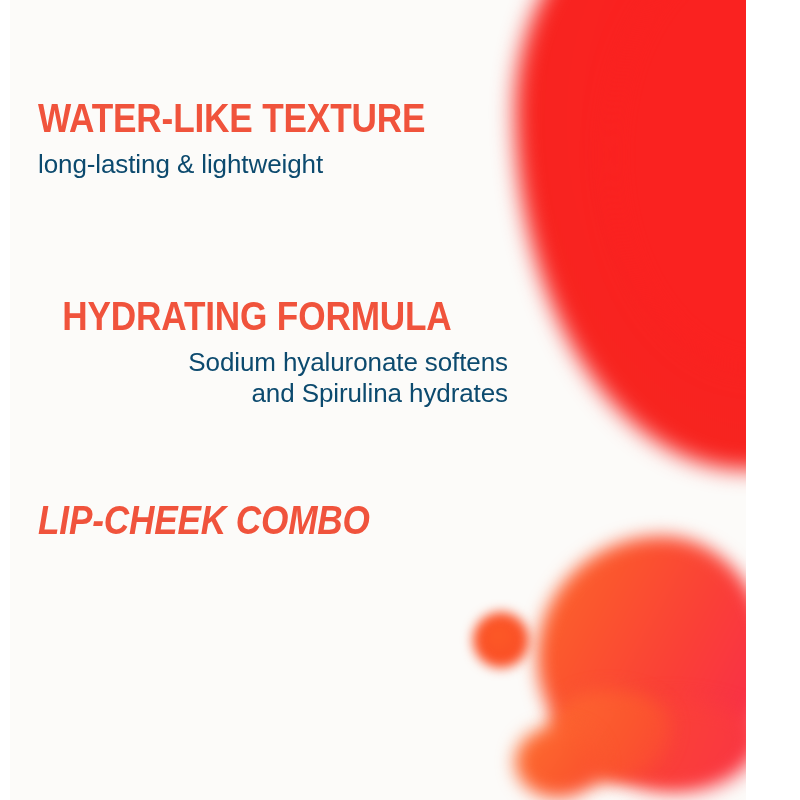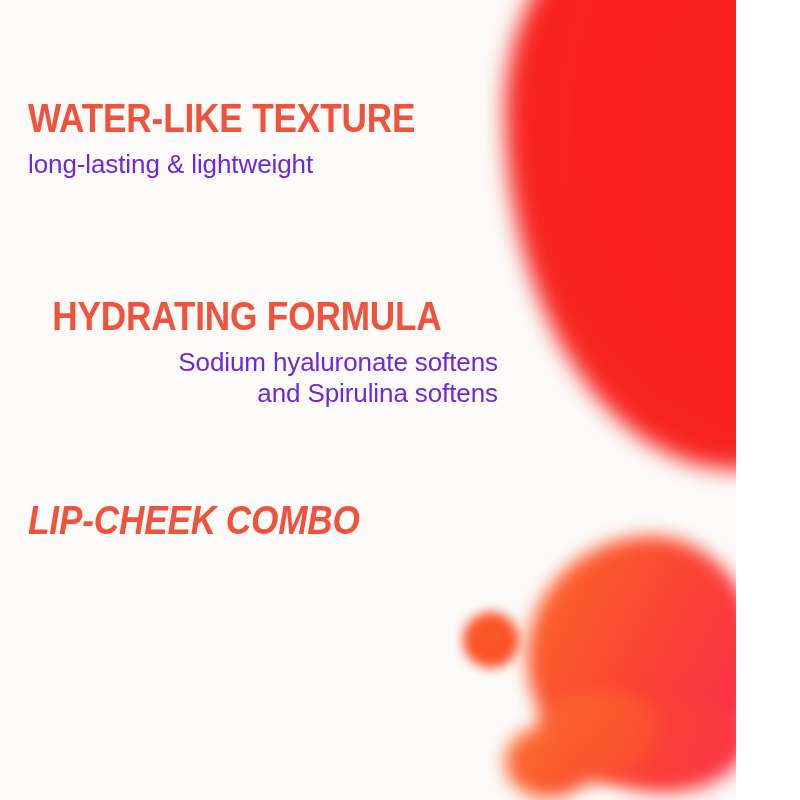--- a/index.html
+++ b/index.html
@@ -11,20 +11,21 @@
     height: 800px;
     overflow: hidden;
     font-family: "Liberation Sans", sans-serif;
   }
   .canvas {
     position: relative;
     width: 736px;
     height: 800px;
     background: #fcfbf9;
     overflow: hidden;
+    margin-left: 10px;
   }
 
   
   .blob-layer {
     position: absolute;
     inset: 0;
     z-index: 1;
     pointer-events: none;
   }
 
@@ -129,21 +130,21 @@
     font-size: 40px;
     font-weight: 700;
     line-height: 1.04;
     letter-spacing: -0.2px;
     transform: scaleX(0.88);
     transform-origin: left center;
     white-space: nowrap;
   }
   .feature-subtitle {
     margin: 9px 0 0 0;
-    color: #6d28d9;
+    color: #0c4a6e;
     font-family: "Liberation Sans", sans-serif;
     font-size: 26px;
     font-weight: 400;
     line-height: 1.20;
     letter-spacing: -0.1px;
   }
   .feature-subtitle .sub-line { display: block; }
 </style>
 </head>
 <body>
@@ -168,21 +169,21 @@
       <h2 class="feature-title">WATER-LIKE TEXTURE</h2>
       <p class="feature-subtitle">
         <span class="sub-line">long-lasting &amp; lightweight</span>
       </p>
     </div>
 
     <div class="feature feature-2">
       <h2 class="feature-title">HYDRATING FORMULA</h2>
       <p class="feature-subtitle">
         <span class="sub-line">Sodium hyaluronate softens</span>
-        <span class="sub-line">and Spirulina softens</span>
+        <span class="sub-line">and Spirulina hydrates</span>
       </p>
     </div>
 
     <div class="feature feature-3">
       <h2 class="feature-title">LIP-CHEEK COMBO</h2>
     </div>
 
   </div>
 </div>
 

